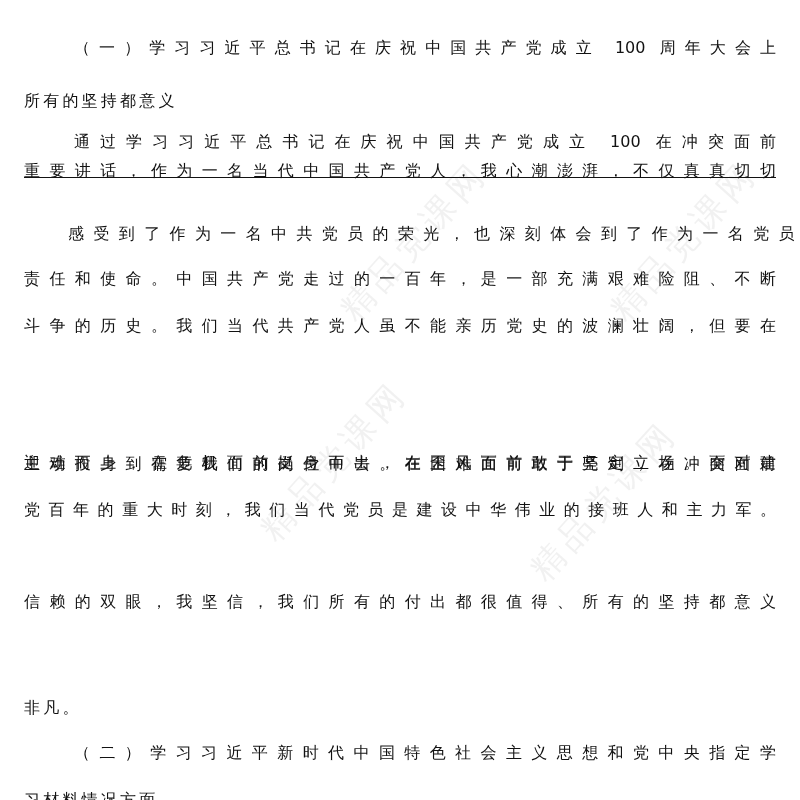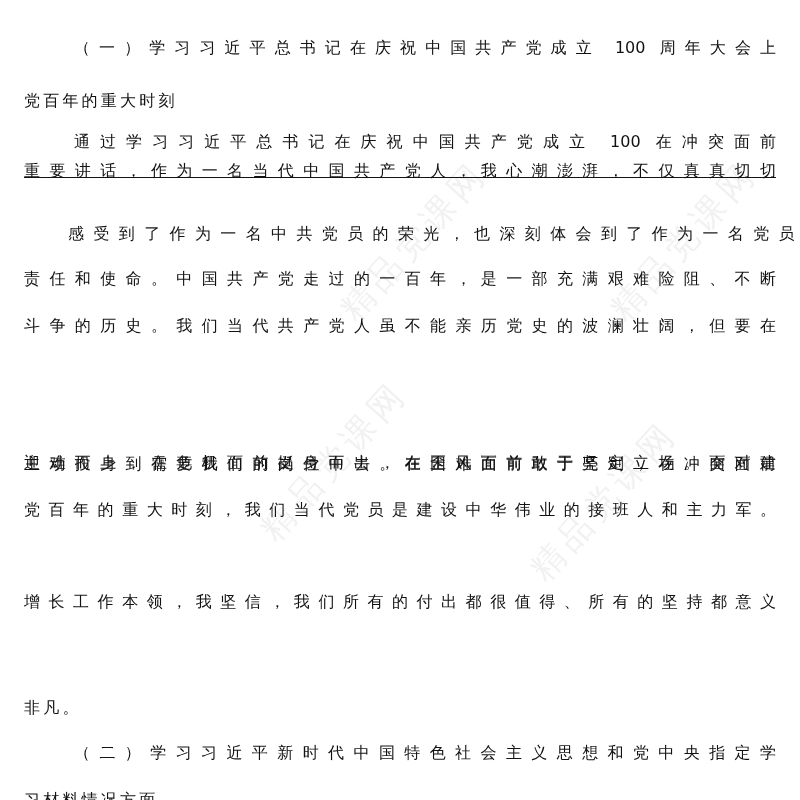--- a/index.html
+++ b/index.html
@@ -51,29 +51,29 @@
 <body>
 
 <div class="page">
 
   <div class="watermark" style="left:330px; top:300px;">精品党课网</div>
   <div class="watermark" style="left:600px; top:300px;">精品党课网</div>
   <div class="watermark" style="left:250px; top:520px;">精品党课网</div>
   <div class="watermark" style="left:520px; top:560px;">精品党课网</div>
 
   <div class="line indent justify" style="top:33px;">（一）学习习近平总书记在庆祝中国共产党成立 100 周年大会上</div>
-  <div class="line" style="top:86px;">党百年的重大时刻</div>
+  <div class="line" style="top:86px;">所有的坚持都意义</div>
 
   <div class="line indent justify" style="top:127px;">通过学习习近平总书记在庆祝中国共产党成立 100 在冲突面前</div>
   <div class="line justify" style="top:156px;text-decoration:underline;">重要讲话，作为一名当代中国共产党人，我心潮澎湃，不仅真真切切</div>
   <div class="line justify" style="top:219px;margin-left:44px;">感受到了作为一名中共党员的荣光，也深刻体会到了作为一名党员的</div>
   <div class="line justify" style="top:264px;">责任和使命。中国共产党走过的一百年，是一部充满艰难险阻、不断</div>
   <div class="line justify" style="top:311px;">斗争的历史。我们当代共产党人虽不能亲历党史的波澜壮阔，但要在</div>
   <div class="line justify" style="top:403px;margin-top:46px;">主动投身到需要我们的岗位中去。在困难面前敢于亮剑，在冲突面前</div>
   <div class="line justify" style="top:448px;">迎难而上，在危机面前挺身而出，在歪风面前敢于坚定立场。面对建</div>
   <div class="line justify" style="top:495px;font-family:Liberation Serif, serif;">党百年的重大时刻，我们当代党员是建设中华伟业的接班人和主力军。</div>
-  <div class="line justify" style="top:587px;">增长工作本领，我坚信，我们所有的付出都很值得、所有的坚持都意义</div>
+  <div class="line justify" style="top:587px;">信赖的双眼，我坚信，我们所有的付出都很值得、所有的坚持都意义</div>
   <div class="line" style="top:693px;">非凡。</div>
 
   <div class="line indent justify" style="top:738px;">（二）学习习近平新时代中国特色社会主义思想和党中央指定学</div>
   <div class="line" style="top:785px;">习材料情况方面</div>
 
 </div>
 
 </body></html>

